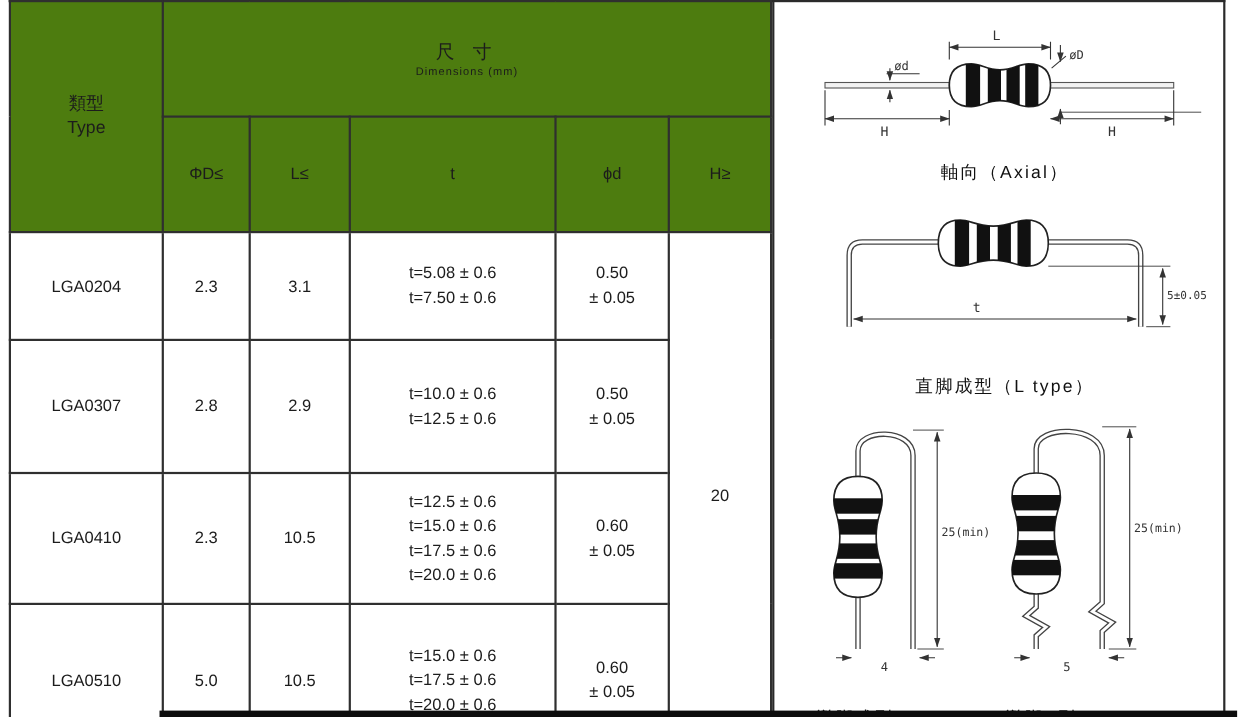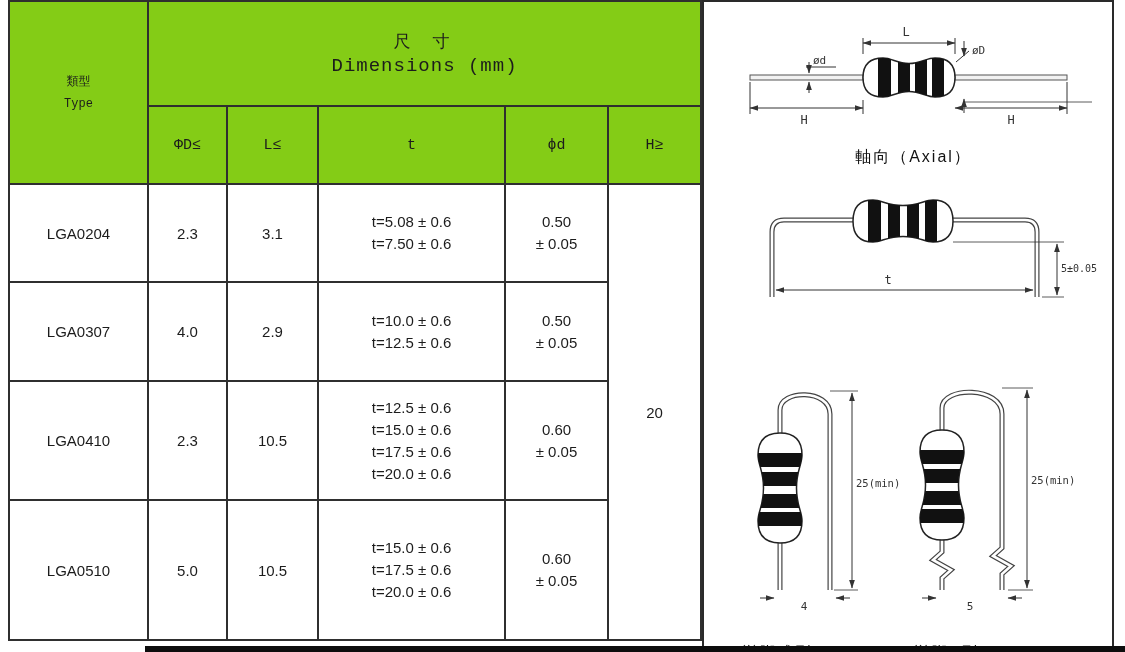--- a/index.html
+++ b/index.html
@@ -10,25 +10,25 @@
   
   .line { position:absolute; background:#2a2a2a; }
   .top-border    { left:8px;    top:0;     width:1106px; height:2px; }
   .right-border  { left:1112px; top:0;     width:2px;    height:652px; }
   .divider       { left:702px;  top:0;     width:2px;    height:652px; }
   .bottom-bar    { left:145px;  top:646px; width:980px;  height:6px; background:#0d0d0d; }
 
   
   table.dims { position:absolute; left:8px; top:0; width:692px; border-collapse:collapse; table-layout:fixed; }
   table.dims td, table.dims th { border:2px solid #2f2f2f; text-align:center; vertical-align:middle; font-weight:normal; }
-  table.dims th { background:#84cc16;font-family:Liberation Mono, monospace; }
+  table.dims th { background:#4d7c0f; }
   .pre { white-space:pre-line; }
-  .zh-type { font-size:12px; line-height:22px; }
+  .zh-type { font-size:16px; line-height:22px; }
   .dims-title { font-size:17px; letter-spacing:6px; line-height:24px; }
-  .dims-sub { font-size:19px; letter-spacing:1px; }
+  .dims-sub { font-size:10px; letter-spacing:1px; }
   .subhead { font-size:15px; }
   .cell { font-size:15px; }
   .t-cell { font-size:15px; line-height:22px; text-align:left; display:inline-block; }
   .phid-cell { font-size:15px; line-height:22px; }
 
   
   .caption { position:absolute; left:704px; width:419px; text-align:center; font-size:16px; letter-spacing:2px; color:#111; white-space:nowrap; }
   .svg-block { position:absolute; }
   svg text { font-family:"DejaVu Sans Mono","Liberation Mono",monospace; fill:#333; }
 </style>
@@ -54,42 +54,42 @@
         <tr style="height:105px">
       <th rowspan="2">
         <div class="pre zh-type">類型
 Type</div>
       </th>
       <th colspan="5">
         <div class="dims-title">尺  寸</div>
         <div class="dims-sub">Dimensions  (mm)</div>
       </th>
     </tr>
-    <tr style="height:78px">
+    <tr style="height:105px">
       <th class="subhead">ΦD≤</th>
       <th class="subhead">L≤</th>
       <th class="subhead">t</th>
       <th class="subhead">ϕd</th>
       <th class="subhead">H≥</th>
     </tr>
     <tr style="height:98px">
       <td class="cell">LGA0204</td>
       <td class="cell">2.3</td>
       <td class="cell">3.1</td>
       <td><span class="pre t-cell">t=5.08 ± 0.6
 t=7.50 ± 0.6</span></td>
       <td>
             <div class="pre phid-cell">0.50
 ± 0.05</div>
           </td>
       <td rowspan="4" class="cell">20</td>
     </tr>
-    <tr style="height:99px">
+    <tr style="height:121px">
       <td class="cell">LGA0307</td>
-      <td class="cell">4.0</td>
+      <td class="cell">2.8</td>
       <td class="cell">2.9</td>
       <td><span class="pre t-cell">t=10.0 ± 0.6
 t=12.5 ± 0.6</span></td>
       <td>
             <div class="pre phid-cell">0.50
 ± 0.05</div>
           </td>
     </tr>
     <tr style="height:119px">
       <td class="cell">LGA0410</td>
@@ -193,20 +193,21 @@
 
     <line x1="64" y1="100" x2="321" y2="100" stroke="#333" stroke-width="1" marker-start="url(#a2)" marker-end="url(#a2)"></line>
     <text x="176" y="94" font-size="12" text-anchor="middle">t</text>
 
     <line x1="241" y1="52" x2="352" y2="52" stroke="#333" stroke-width="0.8"></line>
     <line x1="330" y1="107" x2="352" y2="107" stroke="#333" stroke-width="0.8"></line>
     <line x1="345" y1="54" x2="345" y2="105" stroke="#333" stroke-width="1" marker-start="url(#a2)" marker-end="url(#a2)"></line>
     <rect x="347" y="72" width="45" height="13" fill="#fff"></rect>
     <text x="349" y="82" font-size="10">5±0.05</text>
   </svg>
+  <div class="caption" style="top:341px">直脚成型（L type）</div>
 
   <svg class="svg-block" style="left:712px; top:378px" width="392" height="240" viewBox="0 0 392 240">
     <defs>
       <marker id="a3" viewBox="0 0 10 8" refX="9.5" refY="4" markerWidth="9" markerHeight="7" orient="auto-start-reverse">
         <path d="M0,0.6 L10,4 L0,7.4 Z" fill="#333"></path>
       </marker>
       <clipPath id="clipV1">
           <path d="M46,77 C46,62 53,55 68,55 C83,55 90,62 90,77 C90,87 84.5,92 84.5,110 C84.5,128 90,133 90,143 C90,158 83,165 68,165 C53,165 46,158 46,143 C46,133 51.5,128 51.5,110 C51.5,92 46,87 46,77 Z"></path>
         </clipPath>
       <clipPath id="clipV2">

